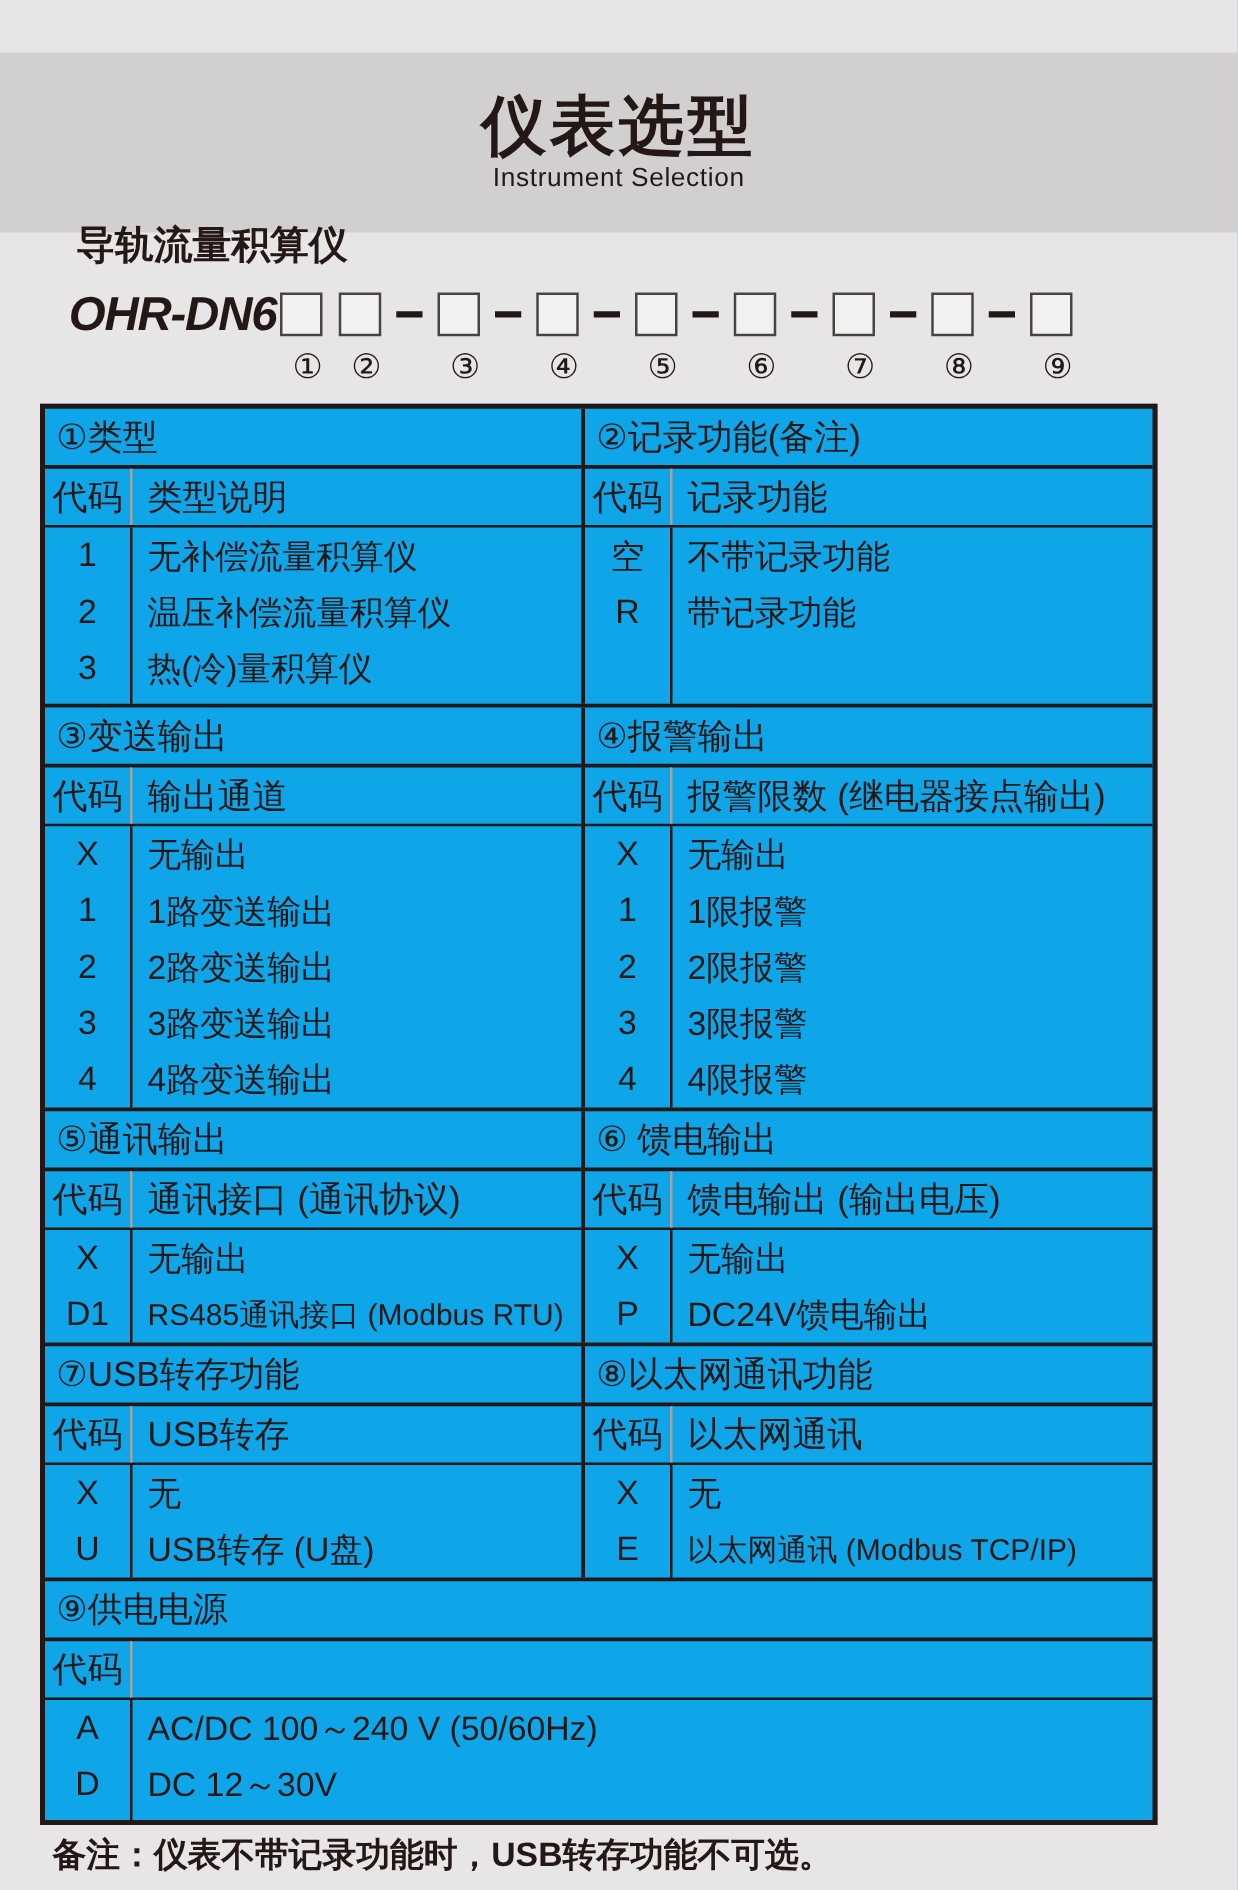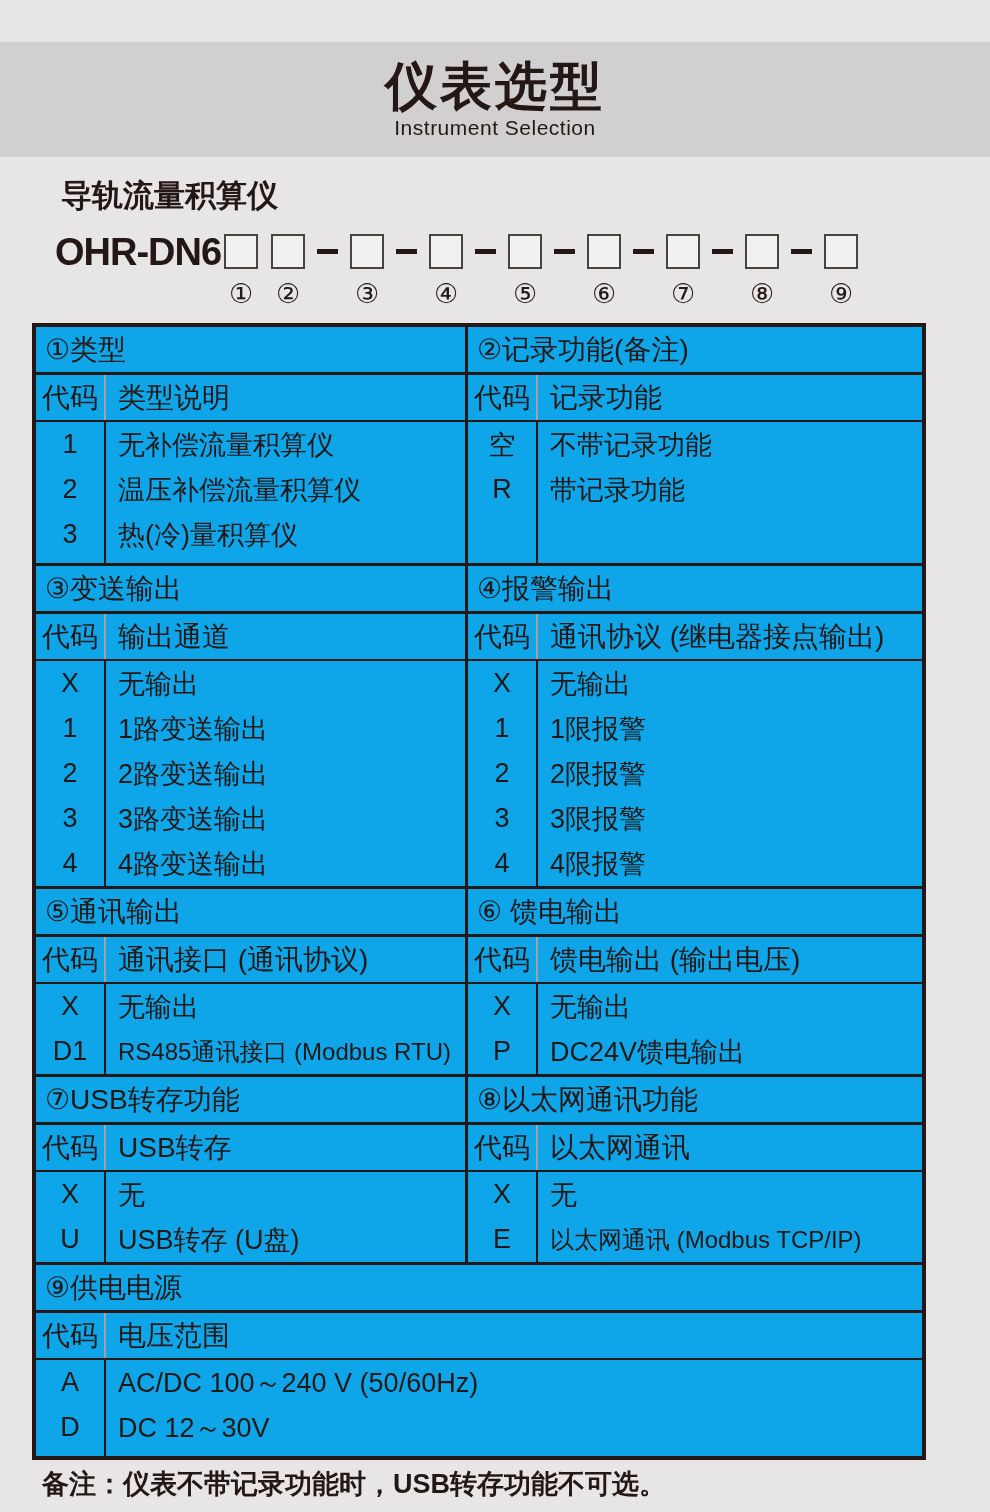--- a/index.html
+++ b/index.html
@@ -6,31 +6,31 @@
   .canvas{
     position:relative;
     width:990px;height:1512px;
     background:#e7e5e5;
     overflow:hidden;
     font-family:"Liberation Sans","DejaVu Sans",sans-serif;
     color:#231815;
   }
   
   .band{
-    position:absolute;top:42px;left:0;width:990px;height:115px;
+    position:absolute;top:42px;left:0;width:990px;height:144px;
     background:#d1cfcf;
     display:flex;flex-direction:column;align-items:center;justify-content:center;
   }
   .band-title{font-size:52px;font-weight:700;letter-spacing:3px;line-height:54px;}
   .band-sub{font-size:21px;font-weight:400;letter-spacing:0.5px;margin-top:3px;}
   
   .product-name{position:absolute;top:175px;left:61px;font-size:31px;font-weight:600;}
   .model-row{position:absolute;top:234px;left:55px;display:flex;align-items:flex-start;}
   .m-prefix{font-size:38px;font-weight:600;line-height:36px;letter-spacing:-1px;margin-right:3px;}
-  .unit{display:flex;flex-direction:column;align-items:center;}
+  .unit{display:flex;flex-direction:column;align-items:flex-end;font-style:italic;}
   .code-box{width:34px;height:35px;box-sizing:border-box;background:#f2f1f1;border:2px solid #4a443f;}
   .gap2{margin-left:13px;}
   .dash{width:21px;height:5px;background:#231815;margin:15px 12px 0 12px;}
   .under{height:30px;margin-top:10px;font-size:27px;line-height:30px;font-family:"DejaVu Serif","DejaVu Sans",serif;}
   
   .sel-table{
     position:absolute;top:323px;left:32px;width:894px;
     box-sizing:border-box;border:4px solid #231815;
     background:#0ea5e9;
   }
@@ -202,21 +202,21 @@
             <div class="dc">2路变送输出</div>
             <div class="dc">3路变送输出</div>
             <div class="dc">4路变送输出</div>
           </div>
         </div>
       </div>
       <div class="pane r">
         <div class="sec-title">④报警输出</div>
         <div class="hrow">
           <div class="hcode">代码</div>
-          <div class="hdesc">通讯协议 (继电器接点输出)</div>
+          <div class="hdesc">报警限数 (继电器接点输出)</div>
         </div>
         <div class="data">
           <div class="ccol">
             <div class="cc">X</div>
             <div class="cc">1</div>
             <div class="cc">2</div>
             <div class="cc">3</div>
             <div class="cc">4</div>
           </div>
           <div class="dcol">
@@ -301,21 +301,20 @@
             <div class="dc tight">以太网通讯 (Modbus TCP/IP)</div>
           </div>
         </div>
       </div>
     </div>
 
     <div class="section full last">
       <div class="sec-title">⑨供电电源</div>
       <div class="hrow">
         <div class="hcode">代码</div>
-        <div class="hdesc">电压范围</div>
       </div>
       <div class="data mh95">
         <div class="ccol">
           <div class="cc">A</div>
           <div class="cc">D</div>
         </div>
         <div class="dcol">
           <div class="dc">AC/DC 100～240 V (50/60Hz)</div>
           <div class="dc">DC 12～30V</div>
         </div>

